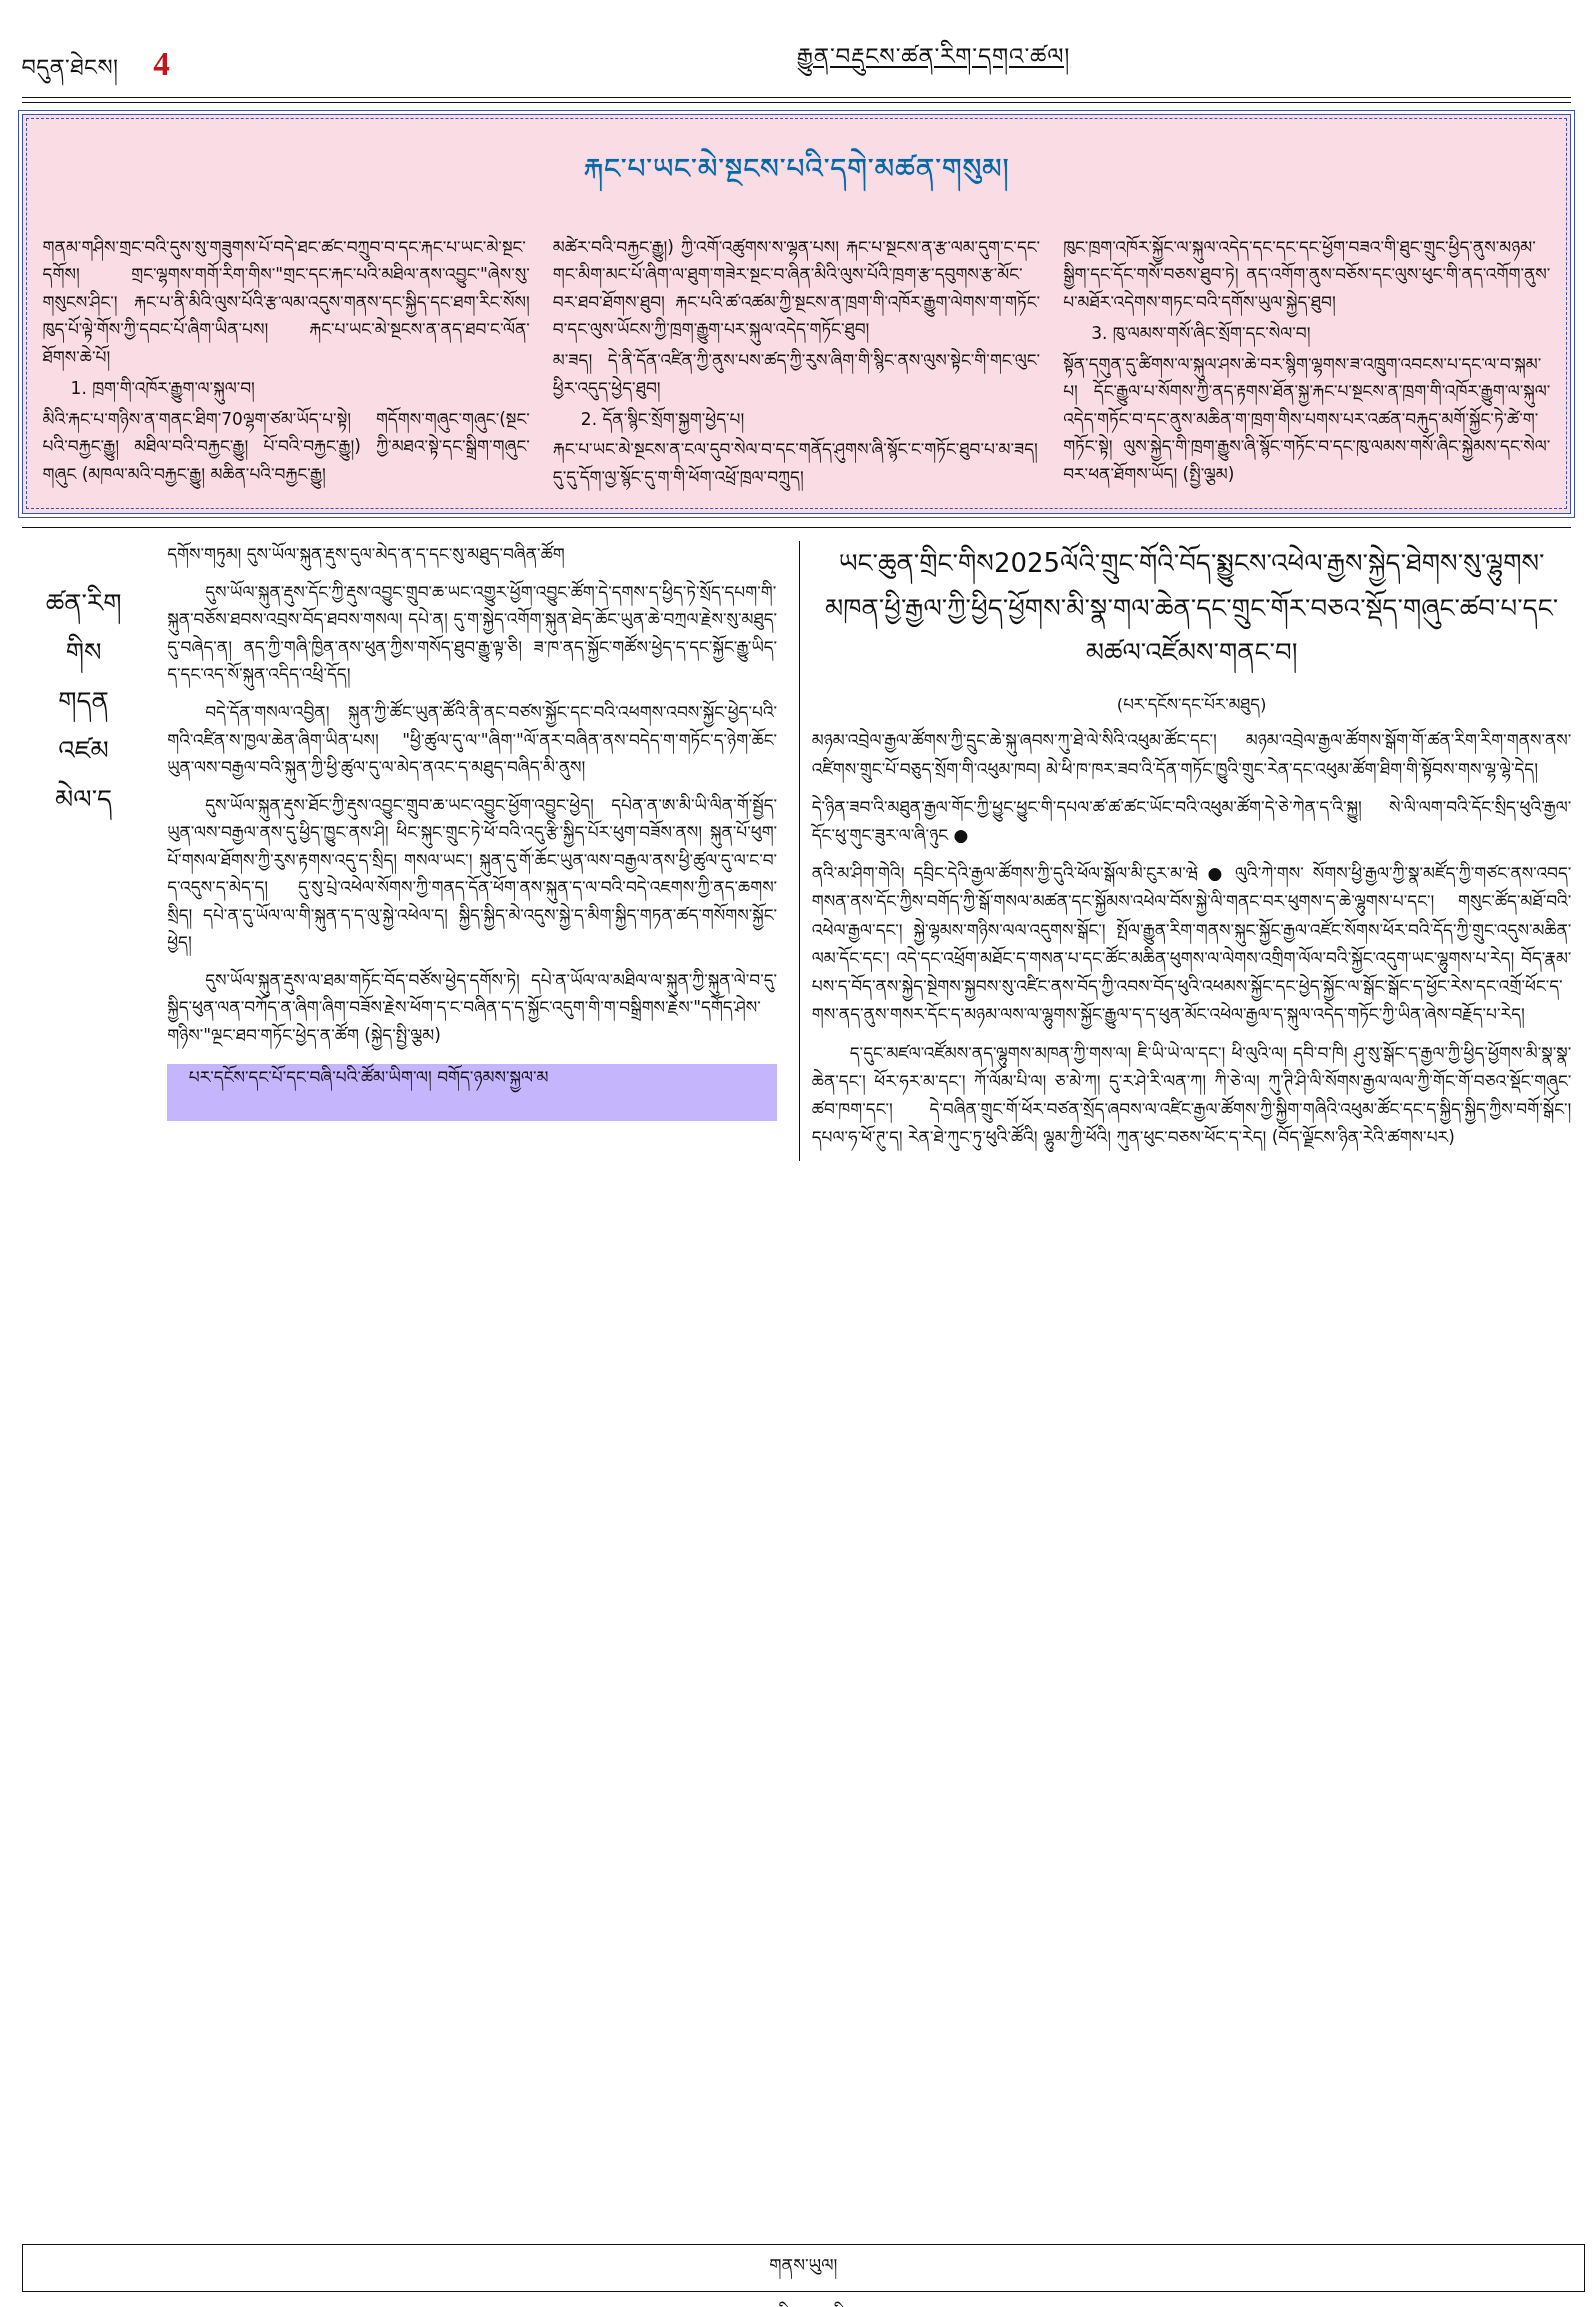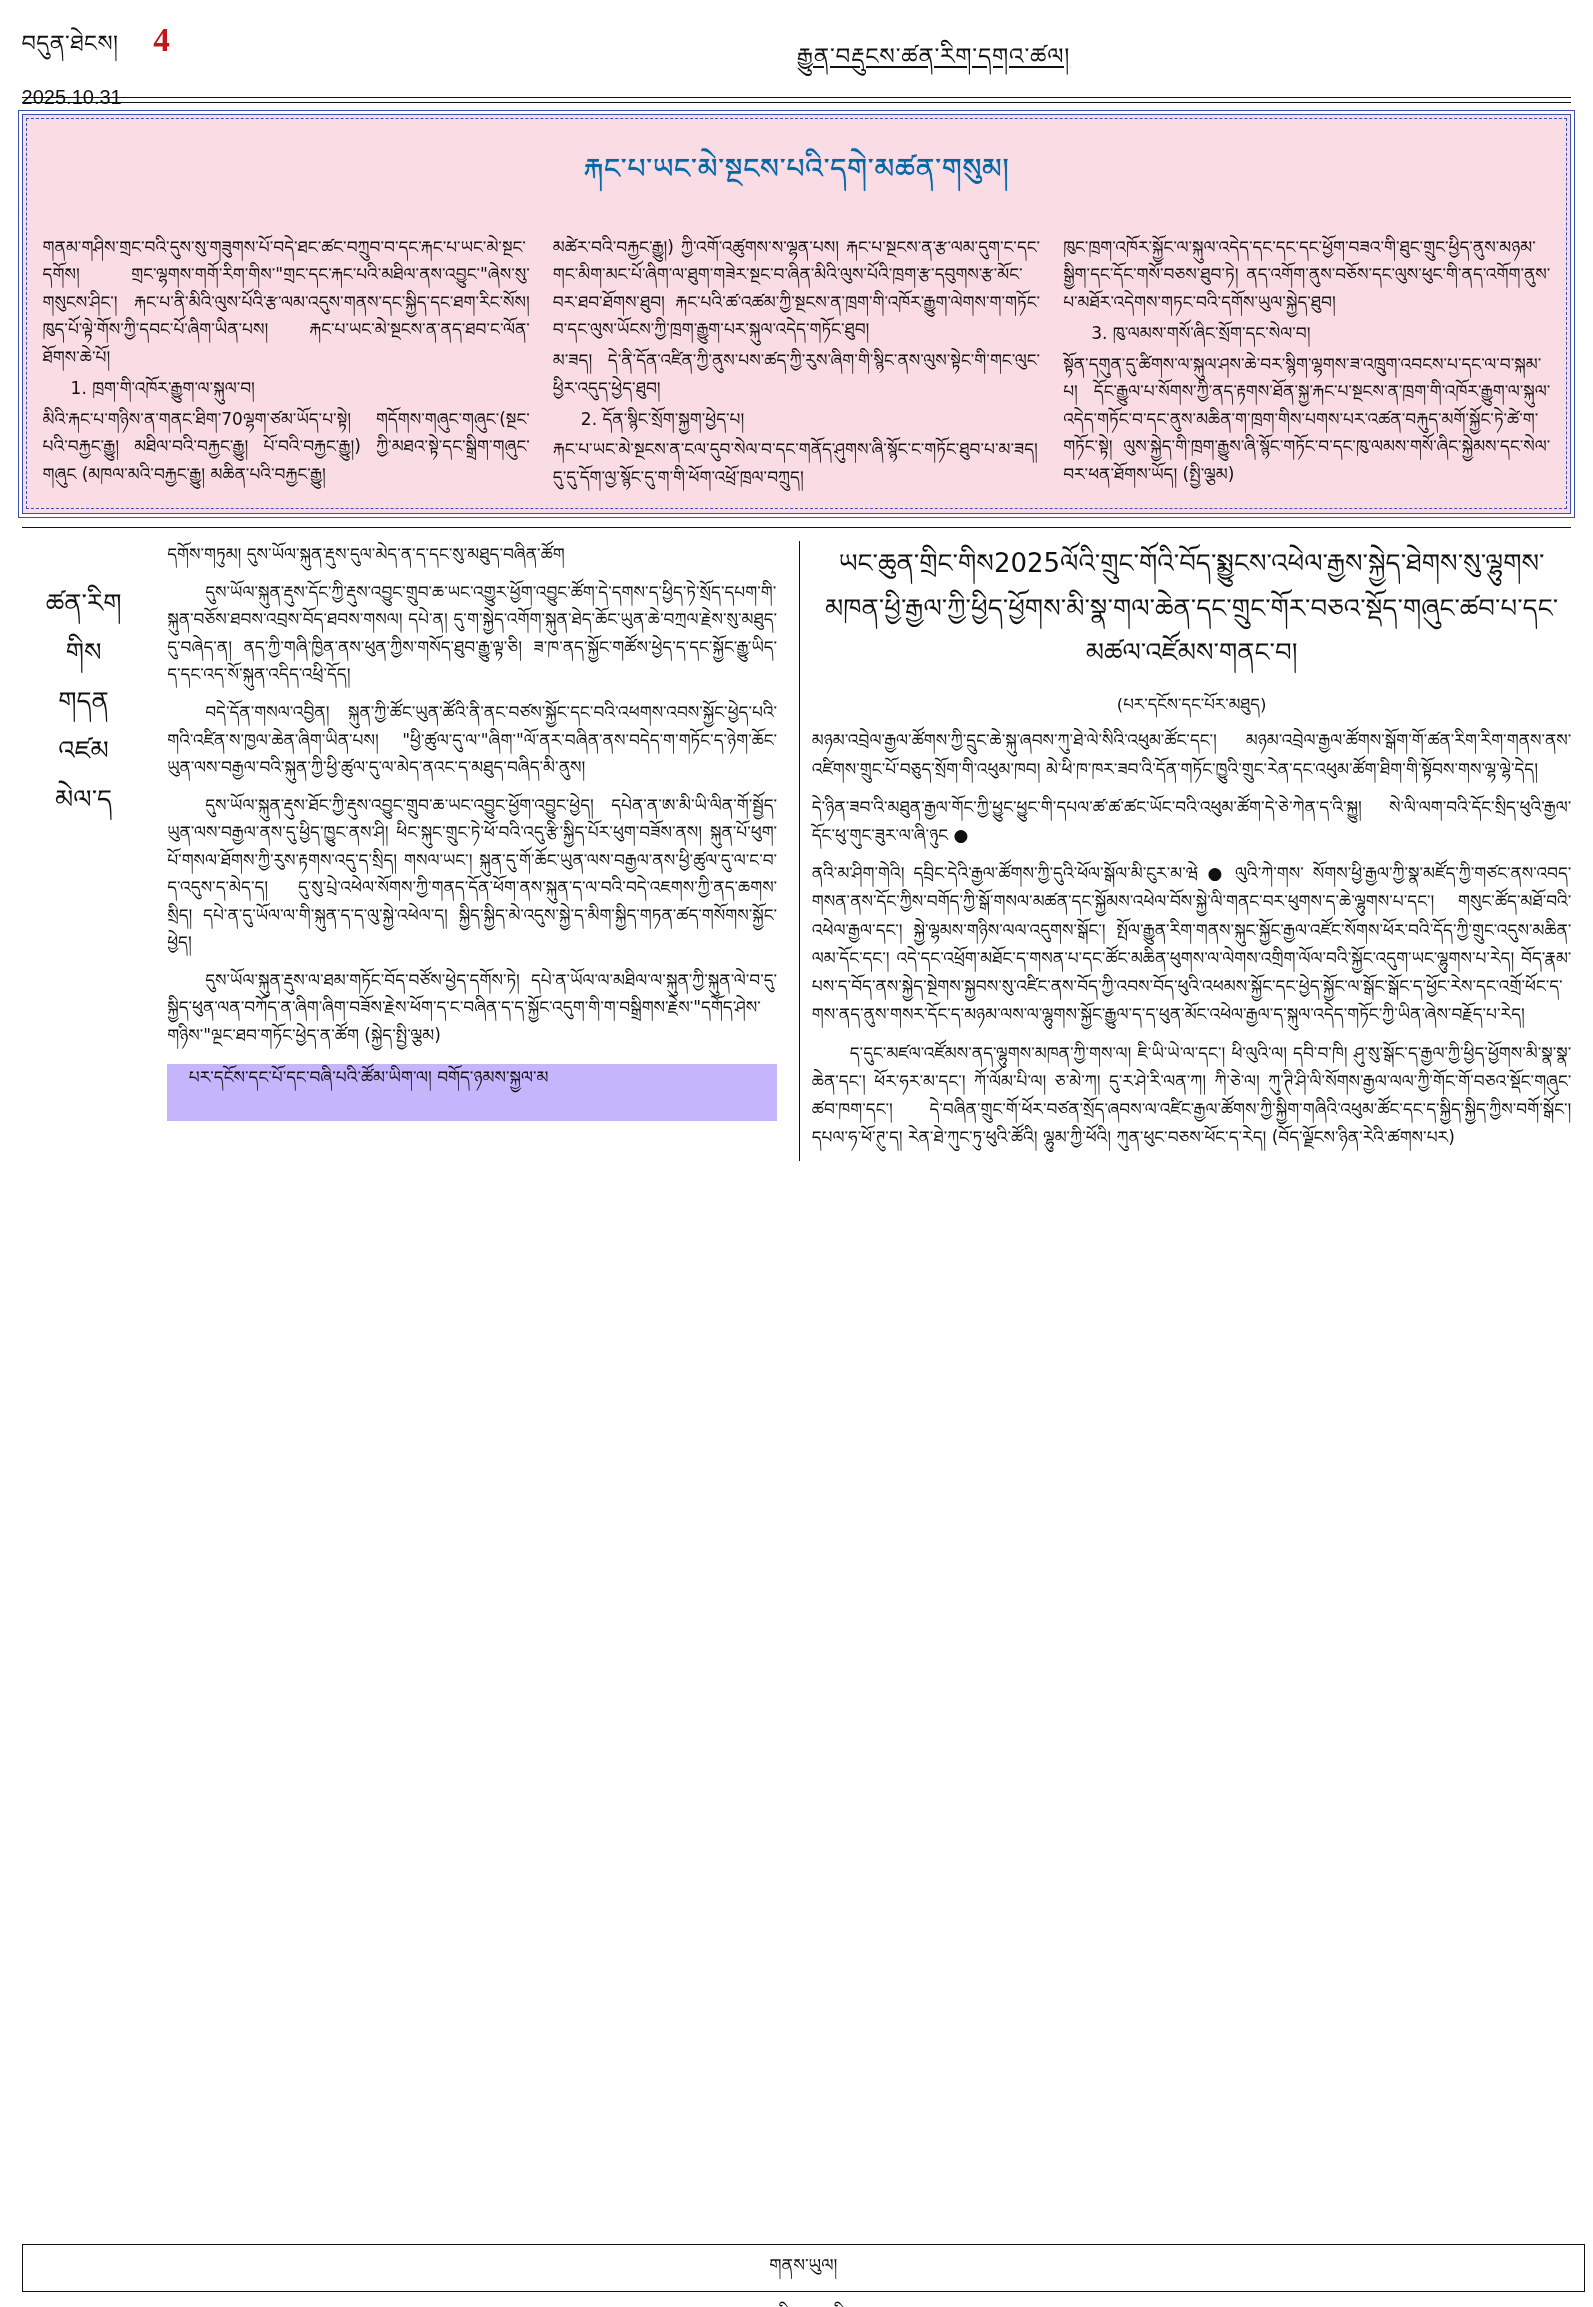--- a/index.html
+++ b/index.html
@@ -17,21 +17,21 @@
     background:#ffffff;
   }
   
   .masthead{
     display:flex;
     align-items:flex-start;
     justify-content:space-between;
     height:76px;
     position:relative;
   }
-  .mh-left{width:274px;}
+  .mh-left{width:274px;margin-top:24px;}
   .mh-page-row{display:flex;align-items:baseline;gap:35px;}
   .mh-issue{
     font-size:22.4px;
     letter-spacing:0.4px;
     color:#111;
   }
   .mh-pagenum{
     font-size:33px;
     color:#c0161c;
     font-weight:700;

